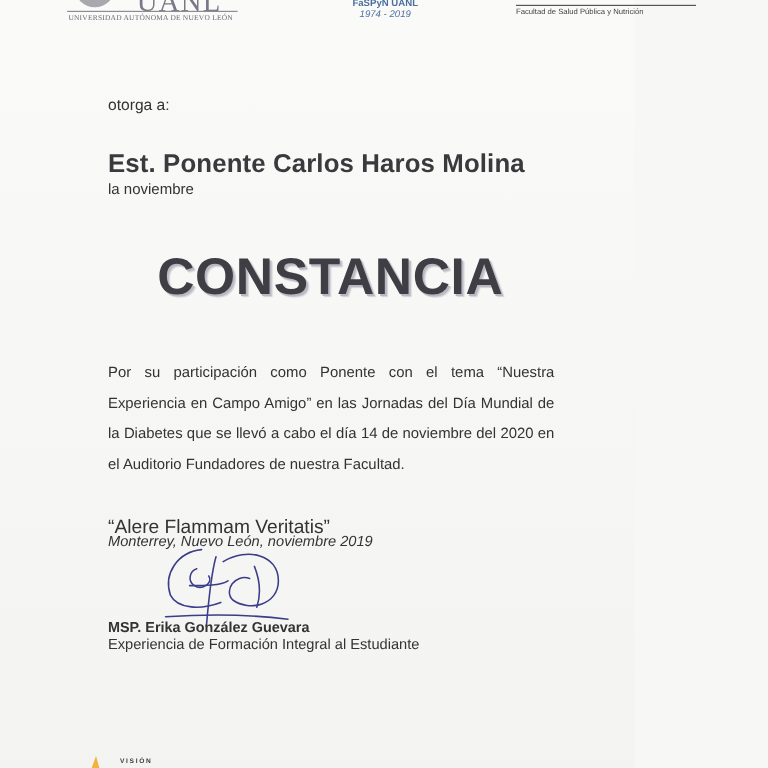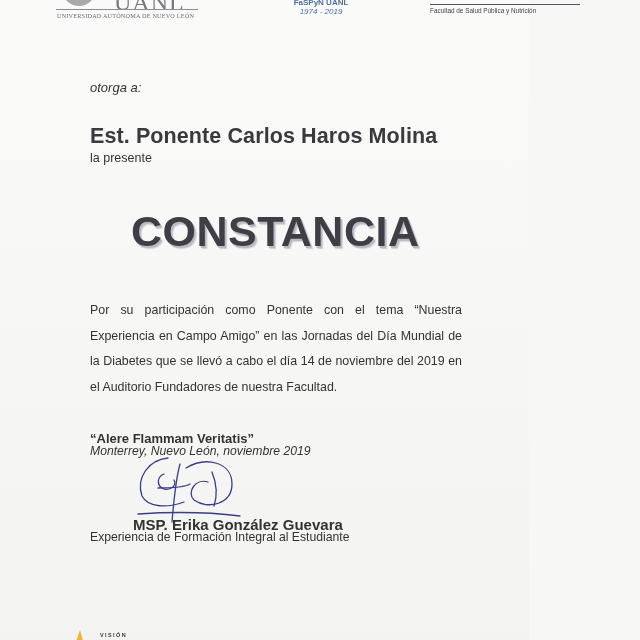--- a/index.html
+++ b/index.html
@@ -29,41 +29,41 @@
     position: absolute; left: 57px; top: 12px; font-family: "Liberation Serif", serif;
     font-size: 6.2px; color: #6d6b78; letter-spacing: .2px; white-space: nowrap;
   }
   .logo-anniv { position: absolute; left: 290px; top: -2px; text-align: center; width: 62px; }
   .anniv-line1 { font-size: 8px; color: #4d6fa0; line-height: 9px; font-weight: bold; }
   .anniv-line2 { font-size: 8px; color: #4d6fa0; line-height: 9px; font-style: italic; }
   .logo-faspyn { position: absolute; left: 428px; top: 0; width: 190px; height: 20px; }
   .faspyn-rule { position: absolute; left: 2px; top: 4px; width: 150px; height: 1px; background: #55555d; }
   .faspyn-sub { position: absolute; left: 2px; top: 7px; font-size: 6.4px; color: #444; white-space: nowrap; }
 
-  .otorga { position: absolute; left: 90px; top: 80px; font-size: 13px; color: #333; font-style: italic; }
+  .otorga { position: absolute; left: 90px; top: 80px; font-size: 13px; color: #333; }
   .recipient {
     position: absolute; left: 90px; top: 124px; font-size: 21.5px; font-weight: bold;
     color: #3a3a3e; white-space: nowrap; letter-spacing: .1px;
   }
   .presente { position: absolute; left: 90px; top: 151px; font-size: 12.5px; color: #333; }
   .title {
     position: absolute; left: 91px; top: 207px; font-size: 43px; font-weight: bold;
     color: #3e3e44; letter-spacing: .5px;
     text-shadow: 1.5px 1.5px 0 #b9b9c2, 2.5px 2.5px 1px #d0d0d6;
     margin-left: 40px;
   }
   .body-text {
     position: absolute; left: 90px; top: 298px; width: 372px;
     font-size: 12.4px; line-height: 25.5px; color: #333; text-align: justify;
     text-align-last: left;
   }
-  .motto { position: absolute; left: 90px; top: 431px; font-size: 13px; font-weight: bold; color: #333; }
+  .motto { position: absolute; left: 90px; top: 431px; font-size: 16px; font-weight: normal; color: #333; }
   .place { position: absolute; left: 90px; top: 444px; font-size: 12.2px; color: #333; font-style: italic; }
   .signature { position: absolute; left: 128px; top: 448px; width: 130px; height: 80px; }
-  .signer { position: absolute; left: 90px; top: 516px; font-size: 15px; font-weight: bold; color: #333; margin-left: 43px; }
+  .signer { position: absolute; left: 90px; top: 516px; font-size: 12px; font-weight: bold; color: #333; }
   .signer-role { position: absolute; left: 90px; top: 530px; font-size: 12.2px; color: #333; }
   .footer-flame {
     position: absolute; left: 75px; top: 630px; width: 0; height: 0;
     border-left: 5px solid transparent; border-right: 4px solid transparent;
     border-bottom: 14px solid #f1b33c;
   }
   .footer-vision {
     position: absolute; left: 100px; top: 632px; font-size: 5.5px; letter-spacing: 1.4px;
     font-weight: bold; color: #3a3a3a;
   }
@@ -85,25 +85,25 @@
     <div class="anniv-line2">1974 - 2019</div>
   </div>
 
   <div class="logo-faspyn">
     <div class="faspyn-rule"></div>
     <div class="faspyn-sub">Facultad de Salud Pública y Nutrición</div>
   </div>
 
   <div class="otorga">otorga a:</div>
   <div class="recipient">Est. Ponente Carlos Haros Molina</div>
-  <div class="presente">la presente</div>
+  <div class="presente">la noviembre</div>
 
   <div class="title">CONSTANCIA</div>
 
-  <div class="body-text">Por su participación como Ponente con el tema “Nuestra Experiencia en Campo Amigo” en las Jornadas del Día Mundial de la Diabetes que se llevó a cabo el día 14 de noviembre del 2019 en el Auditorio Fundadores de nuestra Facultad.</div>
+  <div class="body-text">Por su participación como Ponente con el tema “Nuestra Experiencia en Campo Amigo” en las Jornadas del Día Mundial de la Diabetes que se llevó a cabo el día 14 de noviembre del 2020 en el Auditorio Fundadores de nuestra Facultad.</div>
 
   <div class="motto">“Alere Flammam Veritatis”</div>
   <div class="place">Monterrey, Nuevo León, noviembre 2019</div>
 
   <svg class="signature" viewBox="0 0 130 80">
     <g fill="none" stroke="#3a3d8a" stroke-width="1.3" stroke-linecap="round">
       <path d="M40 10 C 20 12, 8 30, 14 48 C 20 60, 40 60, 56 54"></path>
       <path d="M36 26 C 30 28, 28 36, 34 40 C 40 44, 50 38, 46 32"></path>
       <path d="M30 40 C 42 40, 56 40, 62 36"></path>
       <path d="M52 16 C 48 30, 46 50, 44 74"></path>

